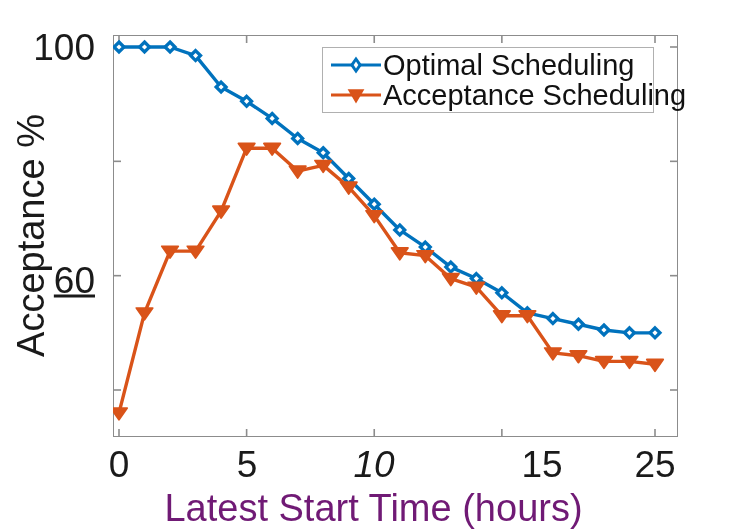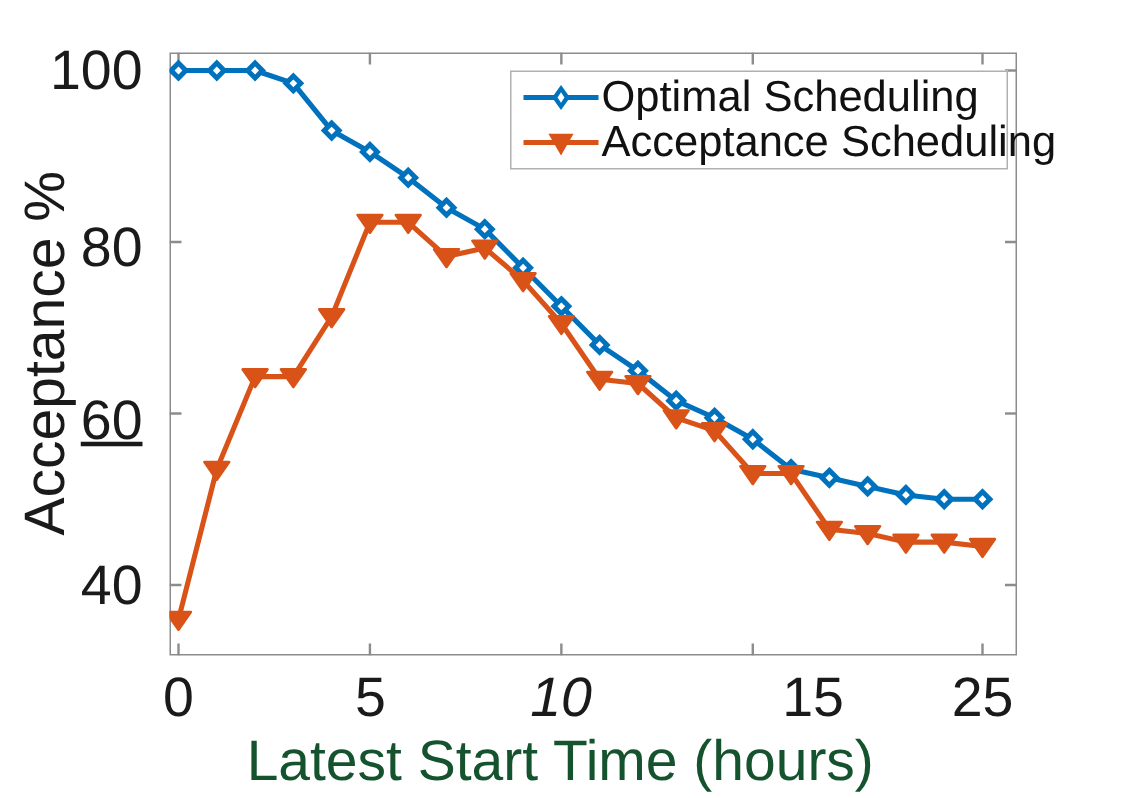--- a/index.html
+++ b/index.html
@@ -54,21 +54,21 @@
     transform: translateY(-50%);
   }
   
   #xlabel {
     position: absolute;
     left: 0;
     top: 487px;
     width: 747px;
     text-align: center;
     font-size: 38px;
-    color: #14532d;
+    color: #701a75;
     font-family: "Liberation Sans", sans-serif;
     white-space: nowrap;
   }
   #ylabel-wrap {
     position: absolute;
     left: 0px;
     top: 0px;
     width: 62px;
     height: 470px;
     display: flex;
@@ -78,21 +78,21 @@
   #ylabel {
     font-size: 38px;
     color: #1a1a1a;
     font-family: "Liberation Sans", sans-serif;
     white-space: nowrap;
     transform: rotate(-90deg);
   }
   
   #legend {
     position: absolute;
-    left: 340px;
+    left: 322px;
     top: 47px;
     width: 332px;
     height: 66px;
     background: #ffffff;
     border: 1.5px solid #b0b0b0;
     box-sizing: border-box;
     padding: 2px 4px 2px 6px;
     display: flex;
     flex-direction: column;
     justify-content: center;
@@ -211,23 +211,21 @@
         <polygon points="406.18095238095236,275.8833333333333 422.58095238095234,275.8833333333333 414.38095238095235,287.5953333333333" fill="#D95319" stroke="#D95319" stroke-width="1.8" stroke-linejoin="round"></polygon>
         <polygon points="431.70476190476194,313.0416666666667 448.1047619047619,313.0416666666667 439.9047619047619,324.7536666666667" fill="#D95319" stroke="#D95319" stroke-width="1.8" stroke-linejoin="round"></polygon>
         <polygon points="457.2285714285714,315.9 473.6285714285714,315.9 465.4285714285714,327.61199999999997" fill="#D95319" stroke="#D95319" stroke-width="1.8" stroke-linejoin="round"></polygon>
         <polygon points="482.752380952381,321.6166666666666 499.15238095238095,321.6166666666666 490.95238095238096,333.3286666666666" fill="#D95319" stroke="#D95319" stroke-width="1.8" stroke-linejoin="round"></polygon>
         <polygon points="508.2761904761904,321.6166666666666 524.6761904761904,321.6166666666666 516.4761904761904,333.3286666666666" fill="#D95319" stroke="#D95319" stroke-width="1.8" stroke-linejoin="round"></polygon>
         <polygon points="533.8,324.475 550.2,324.475 542,336.187" fill="#D95319" stroke="#D95319" stroke-width="1.8" stroke-linejoin="round"></polygon>
       </g>
     </svg>
 
   <div class="tick-label ytick" style="top:47px;  width:95px; left:0px;">100</div>
-  <div class="tick-label ytick" style="top:165px; width:95px; left:0px;">80</div>
   <div class="tick-label ytick" style="top:280px; width:95px; left:0px;text-decoration:underline;">60</div>
-  <div class="tick-label ytick" style="top:390px; width:95px; left:0px;">40</div>
 
   <div class="tick-label xtick" style="left:119px;">0</div>
   <div class="tick-label xtick" style="left:247px;">5</div>
   <div class="tick-label xtick" style="left:374px;font-style:italic;">10</div>
   <div class="tick-label xtick" style="left:502px;margin-left:40px;">15</div>
   <div class="tick-label xtick" style="left:655px;">25</div>
 
   <div id="xlabel">Latest Start Time (hours)</div>
   <div id="ylabel-wrap">
     <div id="ylabel">Acceptance %</div>

